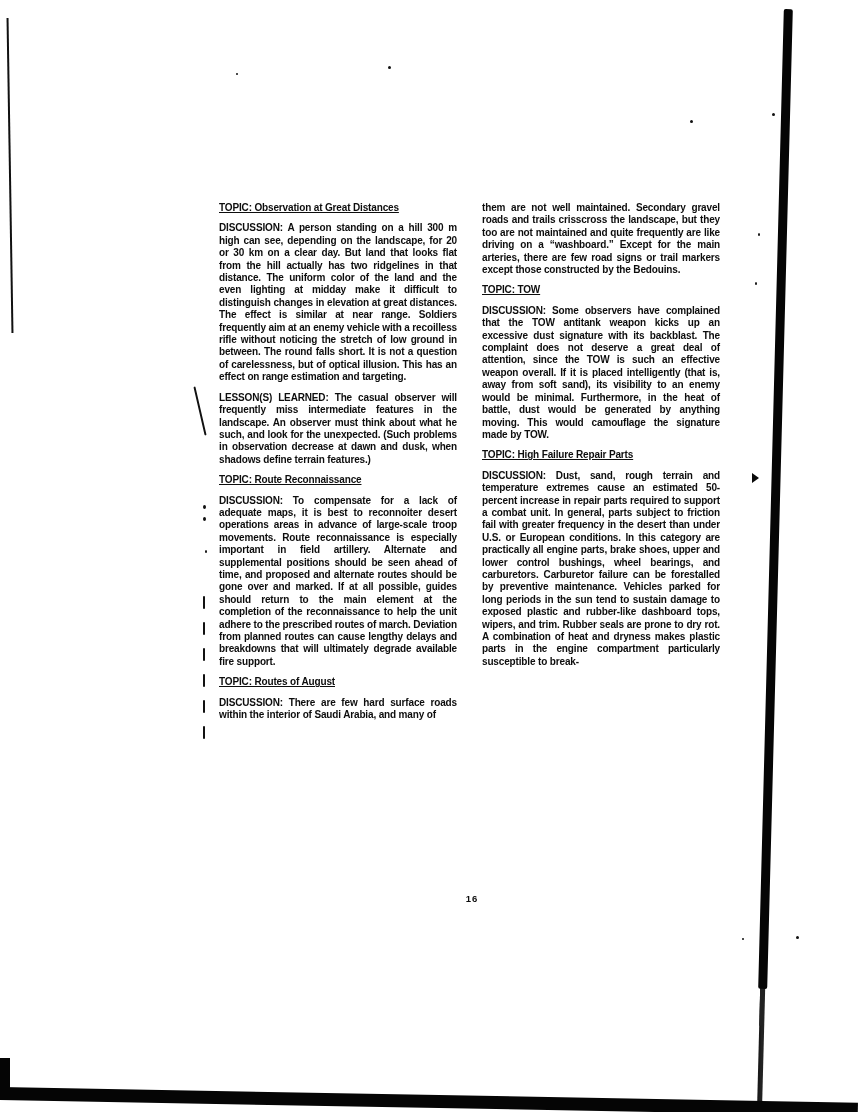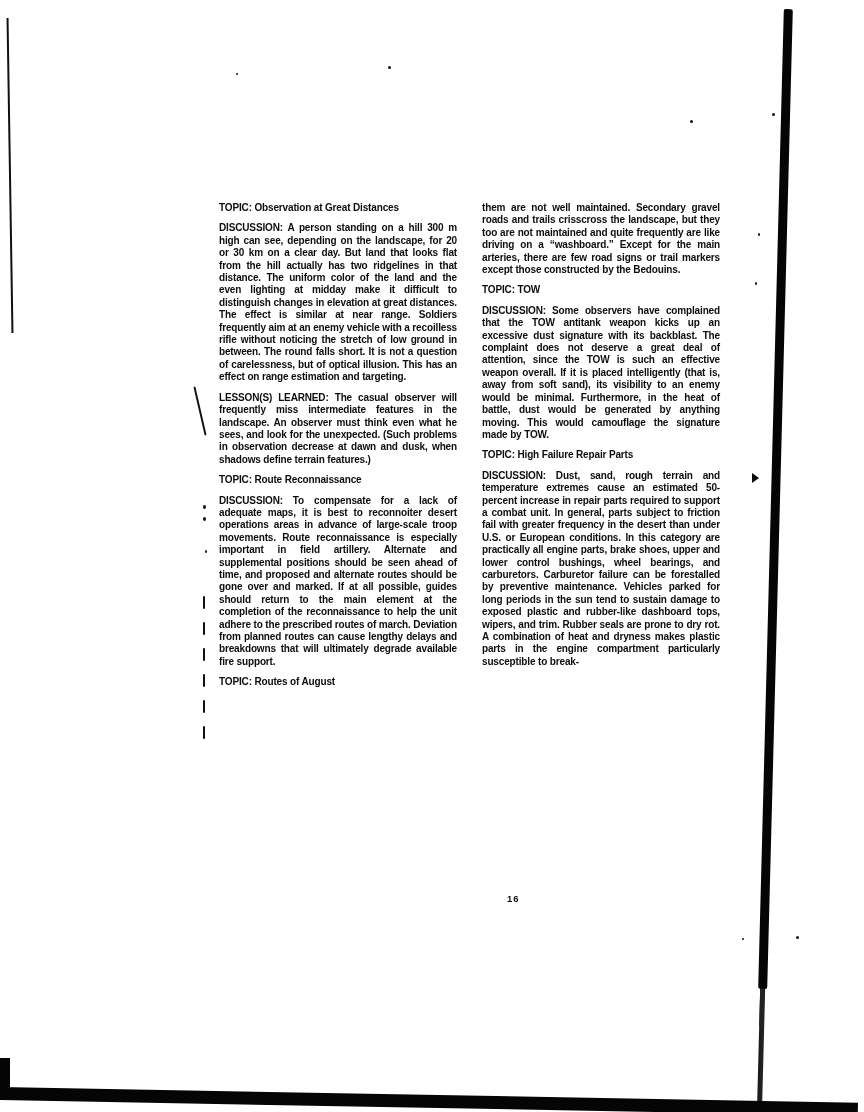--- a/index.html
+++ b/index.html
@@ -25,34 +25,35 @@
     letter-spacing:-0.15px;
     color:var(--ink);
   }
   .column-left{left:219px;}
   .column-right{left:482px;}
   .topic{
     font-size:10px;
     font-weight:700;
     text-align:left;
     margin:0 0 8px 0;
+    text-decoration:underline;
   }
   .para{
     text-align:justify;
     margin:0 8px 8px 0;
   }
   .page-number{
     position:absolute;
     left:459px;
     top:893px;
     width:26px;
+    text-align:center;
     font-size:9.5px;
     font-weight:700;
     letter-spacing:1px;
-    margin-left:48px;
   }
   
   .bar-right{
     position:absolute;
     left:771px;
     top:9px;
     width:9px;
     height:980px;
     background:var(--artifact);
     transform:rotate(1.5deg);
@@ -121,24 +122,25 @@
   }
 </style>
 </head>
 <body>
 
 <div class="page">
 
   <div class="column column-left">
     <h3 class="topic">TOPIC: Observation at Great Distances</h3>
     <p class="para">DISCUSSION: A person standing on a hill 300 m high can see, depending on the landscape, for 20 or 30 km on a clear day. But land that looks flat from the hill actually has two ridgelines in that distance. The uniform color of the land and the even lighting at midday make it difficult to distinguish changes in elevation at great distances. The effect is similar at near range. Soldiers frequently aim at an enemy vehicle with a recoilless rifle without noticing the stretch of low ground in between. The round falls short. It is not a question of carelessness, but of optical illusion. This has an effect on range estimation and targeting.</p>
-    <p class="para">LESSON(S) LEARNED: The casual observer will frequently miss intermediate features in the landscape. An observer must think even what he sees, and look for the unexpected. (Such problems in observation decrease at dawn and dusk, when shadows define terrain features.)</p>
+    <p class="para">LESSON(S) LEARNED: The casual observer will frequently miss intermediate features in the landscape. An observer must think about what he such, and look for the unexpected. (Such problems in observation decrease at dawn and dusk, when shadows define terrain features.)</p>
     <h3 class="topic">TOPIC: Route Reconnaissance</h3>
     <p class="para">DISCUSSION: To compensate for a lack of adequate maps, it is best to reconnoiter desert operations areas in advance of large-scale troop movements. Route reconnaissance is especially important in field artillery. Alternate and supplemental positions should be seen ahead of time, and proposed and alternate routes should be gone over and marked. If at all possible, guides should return to the main element at the completion of the reconnaissance to help the unit adhere to the prescribed routes of march. Deviation from planned routes can cause lengthy delays and breakdowns that will ultimately degrade available fire support.</p>
     <h3 class="topic">TOPIC: Routes of August</h3>
+    <p class="para">DISCUSSION: There are few hard surface roads within the interior of Saudi Arabia, and many of</p>
   </div>
 
   <div class="column column-right">
     <p class="para">them are not well maintained. Secondary gravel roads and trails crisscross the landscape, but they too are not maintained and quite frequently are like driving on a “washboard.” Except for the main arteries, there are few road signs or trail markers except those constructed by the Bedouins.</p>
     <h3 class="topic">TOPIC: TOW</h3>
     <p class="para">DISCUSSION: Some observers have complained that the TOW antitank weapon kicks up an excessive dust signature with its backblast. The complaint does not deserve a great deal of attention, since the TOW is such an effective weapon overall. If it is placed intelligently (that is, away from soft sand), its visibility to an enemy would be minimal. Furthermore, in the heat of battle, dust would be generated by anything moving. This would camouflage the signature made by TOW.</p>
     <h3 class="topic">TOPIC: High Failure Repair Parts</h3>
     <p class="para">DISCUSSION: Dust, sand, rough terrain and temperature extremes cause an estimated 50-percent increase in repair parts required to support a combat unit. In general, parts subject to friction fail with greater frequency in the desert than under U.S. or European conditions. In this category are practically all engine parts, brake shoes, upper and lower control bushings, wheel bearings, and carburetors. Carburetor failure can be forestalled by preventive maintenance. Vehicles parked for long periods in the sun tend to sustain damage to exposed plastic and rubber-like dashboard tops, wipers, and trim. Rubber seals are prone to dry rot. A combination of heat and dryness makes plastic parts in the engine compartment particularly susceptible to break-</p>
   </div>
 

